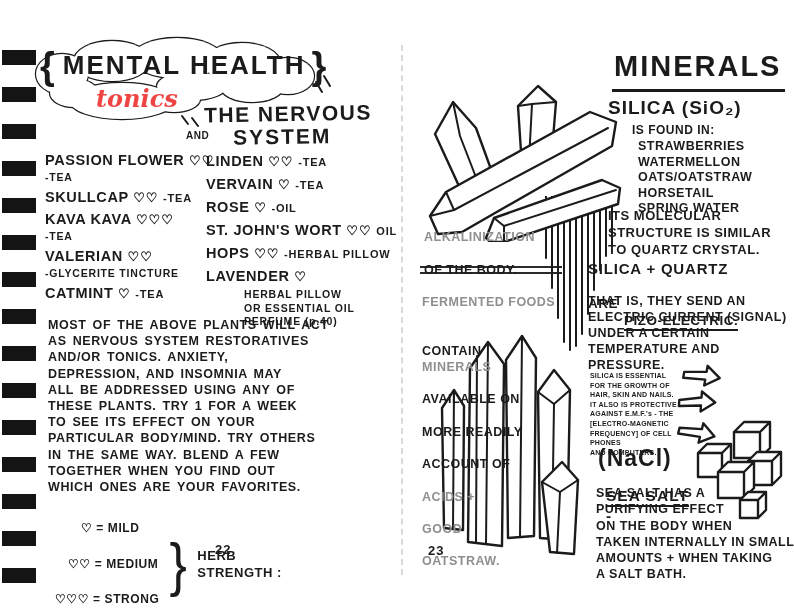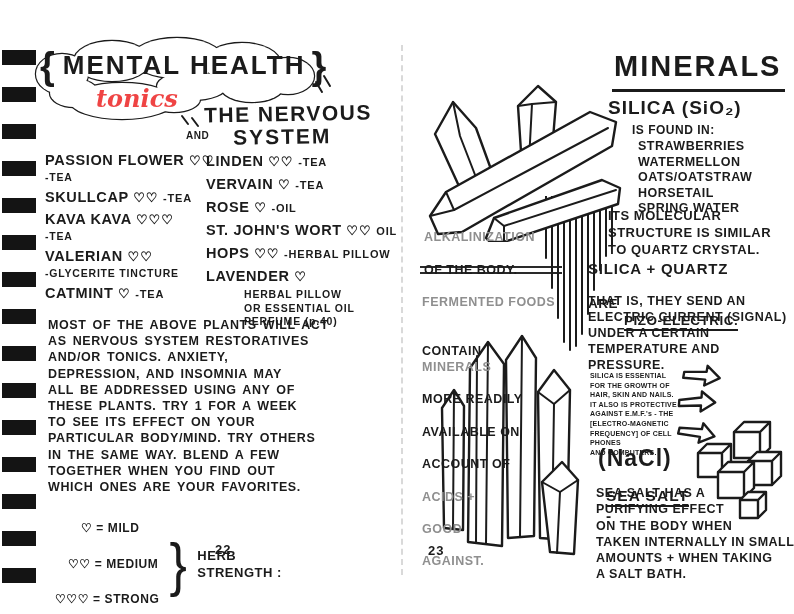--- a/index.html
+++ b/index.html
@@ -267,26 +267,26 @@
     </div>
 
     <div class="abs divider"></div>
 
     <div class="abs hw fermented">
       <div class="gray">FERMENTED FOODS</div>
       <div>
         <span>CONTAIN</span>
         <span class="gray">MINERALS</span>
       </div>
+      <div>AVAILABLE ON</div>
       <div>MORE READILY</div>
-      <div>AVAILABLE ON</div>
       <div>ACCOUNT OF</div>
       <div class="gray">ACIDS +</div>
       <div class="gray">GOOD</div>
-      <div class="gray">AGAINST.</div>
+      <div class="gray">OATSTRAW.</div>
     </div>
 
     <div class="abs hw piezo-heading">SILICA + QUARTZ</div>
     <div class="abs hw piezo-are">
       <span>ARE</span>
       <span class="piezo-underline">PIZO-ELECTRIC.</span>
     </div>
     <div class="abs hw piezo-body">THAT IS, THEY SEND AN
 ELECTRIC CURRENT (SIGNAL)
 UNDER A CERTAIN

